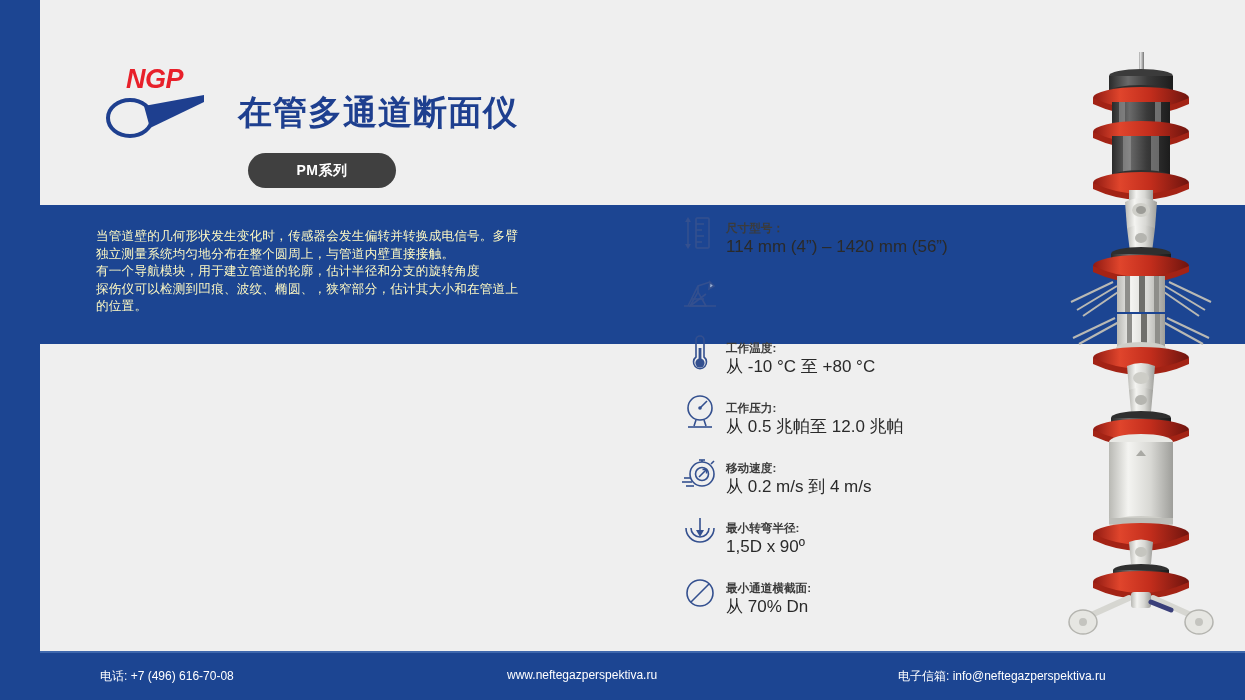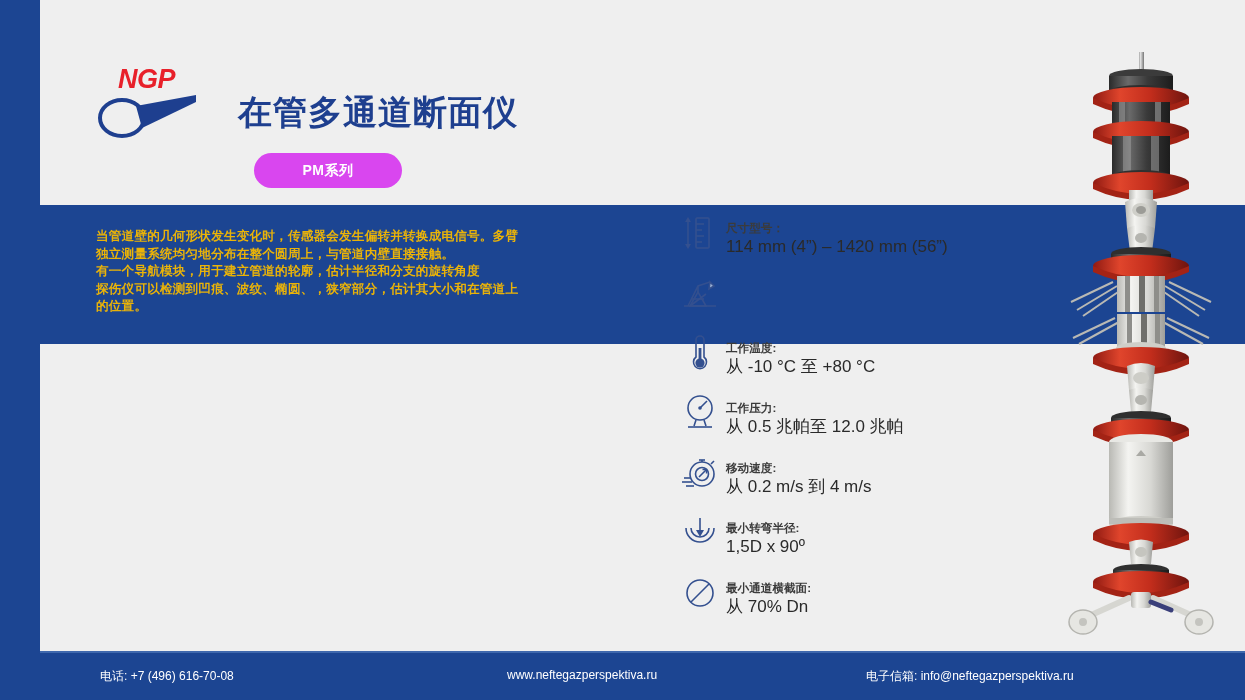--- a/index.html
+++ b/index.html
@@ -20,41 +20,41 @@
   
   #panel-body{left:40px;top:344px;width:1205px;height:307px;}
 
   
   #desc-band{
     position:absolute;left:0;top:205px;width:618px;height:139px;
     background:#1c4592;
   }
   #desc-text{
     position:absolute;left:96px;top:228px;width:510px;
-    color:#eab308;font-size:12.6px;line-height:17.5px;font-weight:700;
+    color:#fef9c3;font-size:12.6px;line-height:17.5px;font-weight:400;
     letter-spacing:.2px;white-space:pre-line;
   }
 
   
-  #logo{position:absolute;left:96px;top:66px;width:106px;height:74px;}
+  #logo{position:absolute;left:104px;top:66px;width:106px;height:74px;}
   #logo-text{
     position:absolute;left:22px;top:-2px;
     font-size:27px;font-weight:800;font-style:italic;color:#e8202a;
     letter-spacing:-.5px;font-family:"Liberation Sans",sans-serif;
   }
   #logo-mark{position:absolute;left:0;top:26px;}
 
   
   #title{
     position:absolute;left:238px;top:90px;
     font-size:34px;font-weight:700;color:#1e3f8f;letter-spacing:1px;
   }
   #badge{
-    position:absolute;left:254px;top:153px;
-    width:148px;height:35px;border-radius:18px;background:#d946ef;
+    position:absolute;left:248px;top:153px;
+    width:148px;height:35px;border-radius:18px;background:#404040;
     color:#fff;font-size:14px;font-weight:700;
     display:flex;align-items:center;justify-content:center;letter-spacing:.5px;
   }
 
   
   #bullets{position:absolute;left:96px;top:436px;}
   .bullet-row{display:flex;align-items:center;height:22.5px;}
   .bullet-dot{
     width:8px;height:8px;border-radius:50%;background:#1e4fa0;
     margin-right:13px;flex:0 0 8px;
@@ -68,21 +68,21 @@
   .spec-text{padding-top:2px;}
   .spec-label{font-size:11.6px;color:#3b3b3b;font-weight:700;line-height:15px;}
   .spec-value{font-size:17px;color:#2a2a2a;font-weight:400;line-height:22px;margin-top:1px;}
 
   
   #footer{position:absolute;left:0;top:651px;width:989px;height:49px;background:#1c4592;}
   #footer-sep{position:absolute;left:40px;top:0;width:1205px;height:2px;background:#3f68ad;}
   .foot-item{position:absolute;top:17px;color:#fff;font-size:12px;font-weight:400;white-space:nowrap;}
   #foot-phone{left:100px;}
   #foot-site{left:507px;}
-  #foot-mail{left:866px;}
+  #foot-mail{left:898px;}
 
   
   #product{position:absolute;left:1055px;top:50px;width:175px;height:585px;}
 </style>
 </head>
 <body>
 
 <div id="page">
 
   <div class="panel" id="panel-top"></div>

